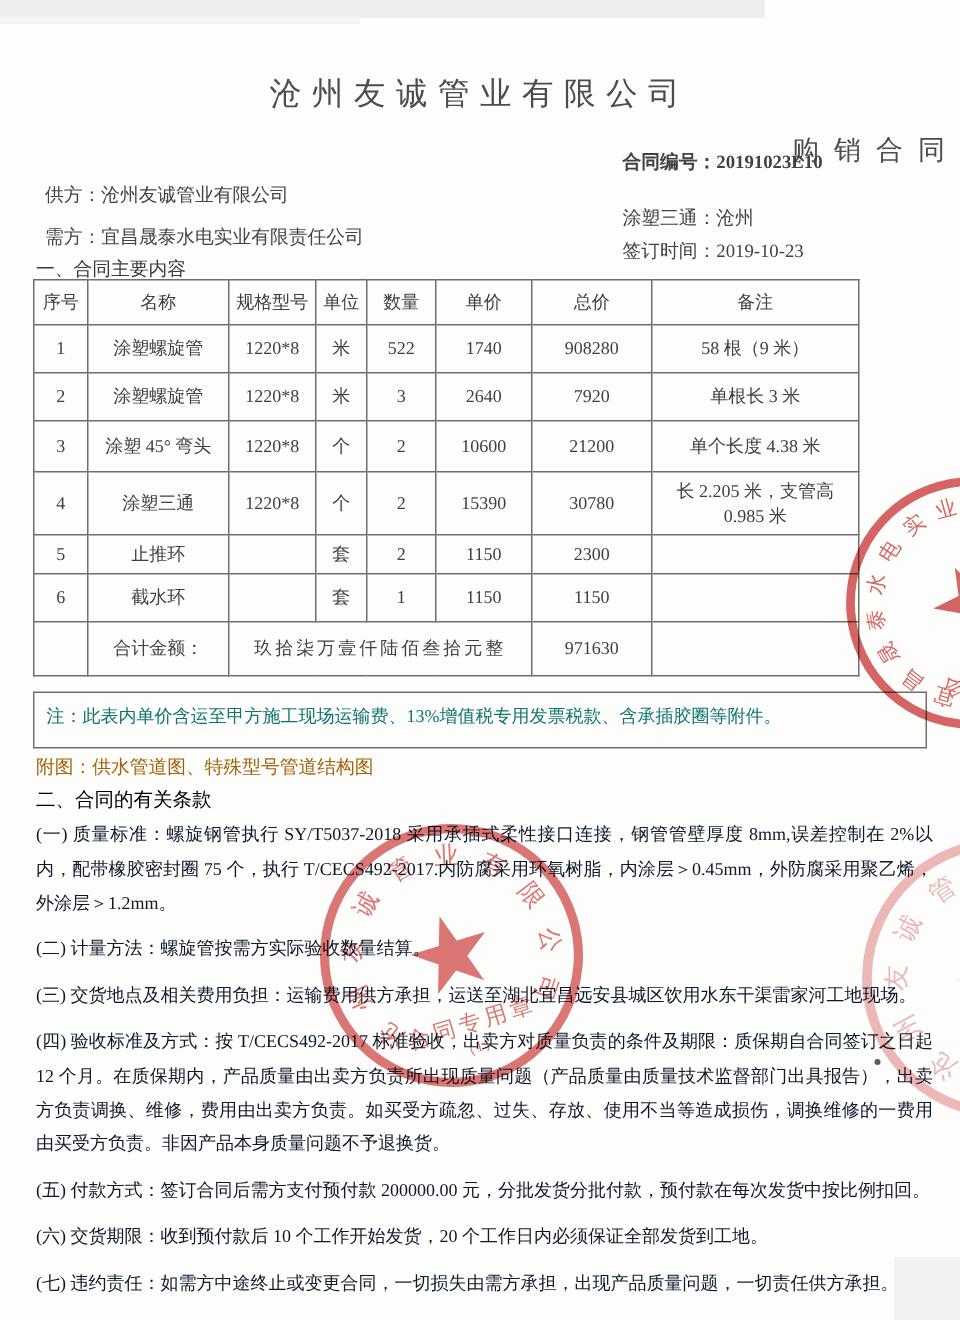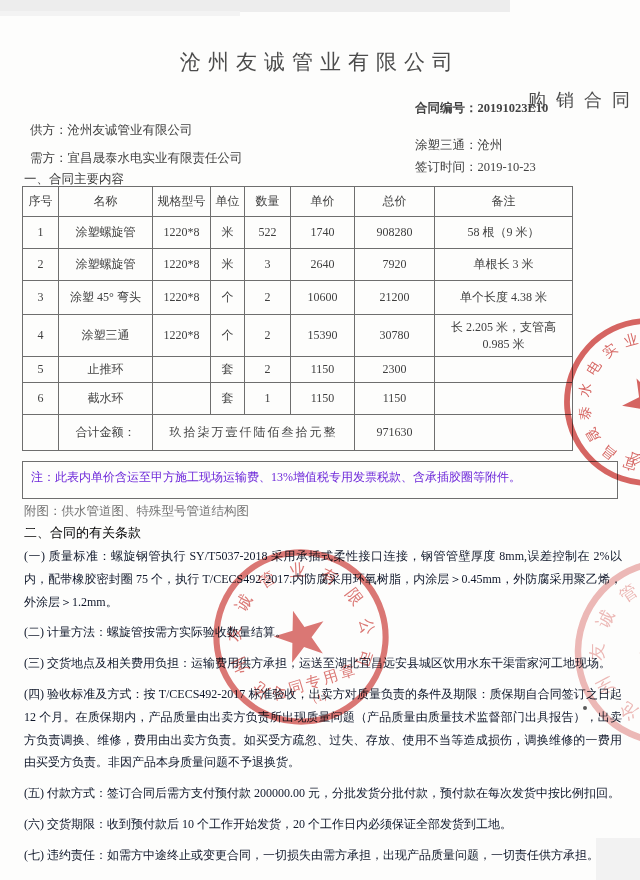--- a/index.html
+++ b/index.html
@@ -29,22 +29,22 @@
   .sec1-heading{position:absolute;left:24px;top:171px;font-size:12.5px;color:#383838;}
 
   table.items{position:absolute;left:22px;top:186px;width:551px;border-collapse:collapse;table-layout:fixed;}
   table.items td,table.items th{border:1px solid #6e6e6e;font-weight:normal;
     font-size:12px;text-align:center;vertical-align:middle;padding:1px 3px;color:#3f3f3f;line-height:1.35;}
   tr.h-row{height:30px;} tr.r0{height:32px;} tr.r1{height:32px;} tr.r2{height:34px;}
   tr.r3{height:42px;} tr.r4{height:26px;} tr.r5{height:32px;} tr.t-row{height:36px;padding-left:32px;}
   td.words{font-size:12.5px;letter-spacing:2px;}
 
   .note-box{position:absolute;left:22px;top:461px;width:578px;height:24px;
-    border:1px solid #6e6e6e;padding:6px 8px;font-size:12px;line-height:1.6;color:#6d28d9;}
-  .attachment{position:absolute;left:24px;top:503px;font-size:12.5px;color:#737373;}
+    border:1px solid #6e6e6e;padding:6px 8px;font-size:12px;line-height:1.6;color:#0f766e;}
+  .attachment{position:absolute;left:24px;top:503px;font-size:12.5px;color:#a16207;}
   .sec2-heading{position:absolute;left:24px;top:524px;font-size:13px;color:#000000;}
 
   .clauses{position:absolute;left:24px;top:545px;width:598px;}
   .clauses p{margin:0 0 8px 0;font-size:12px;line-height:1.9;text-align:justify;color:#0f172a;}
 
   .stamp{position:absolute;pointer-events:none;mix-blend-mode:multiply;}
   .stamp svg{overflow:visible;}
   .stamp-buyer{left:558px;top:312px;width:180px;height:180px;transform:rotate(-26deg);opacity:.82;}
   .stamp-supplier-center{left:207px;top:543px;width:188px;height:188px;transform:rotate(-17deg);opacity:.72;}
   .stamp-supplier-right{left:568px;top:552px;width:200px;height:200px;transform:rotate(-20deg);opacity:.40;}

